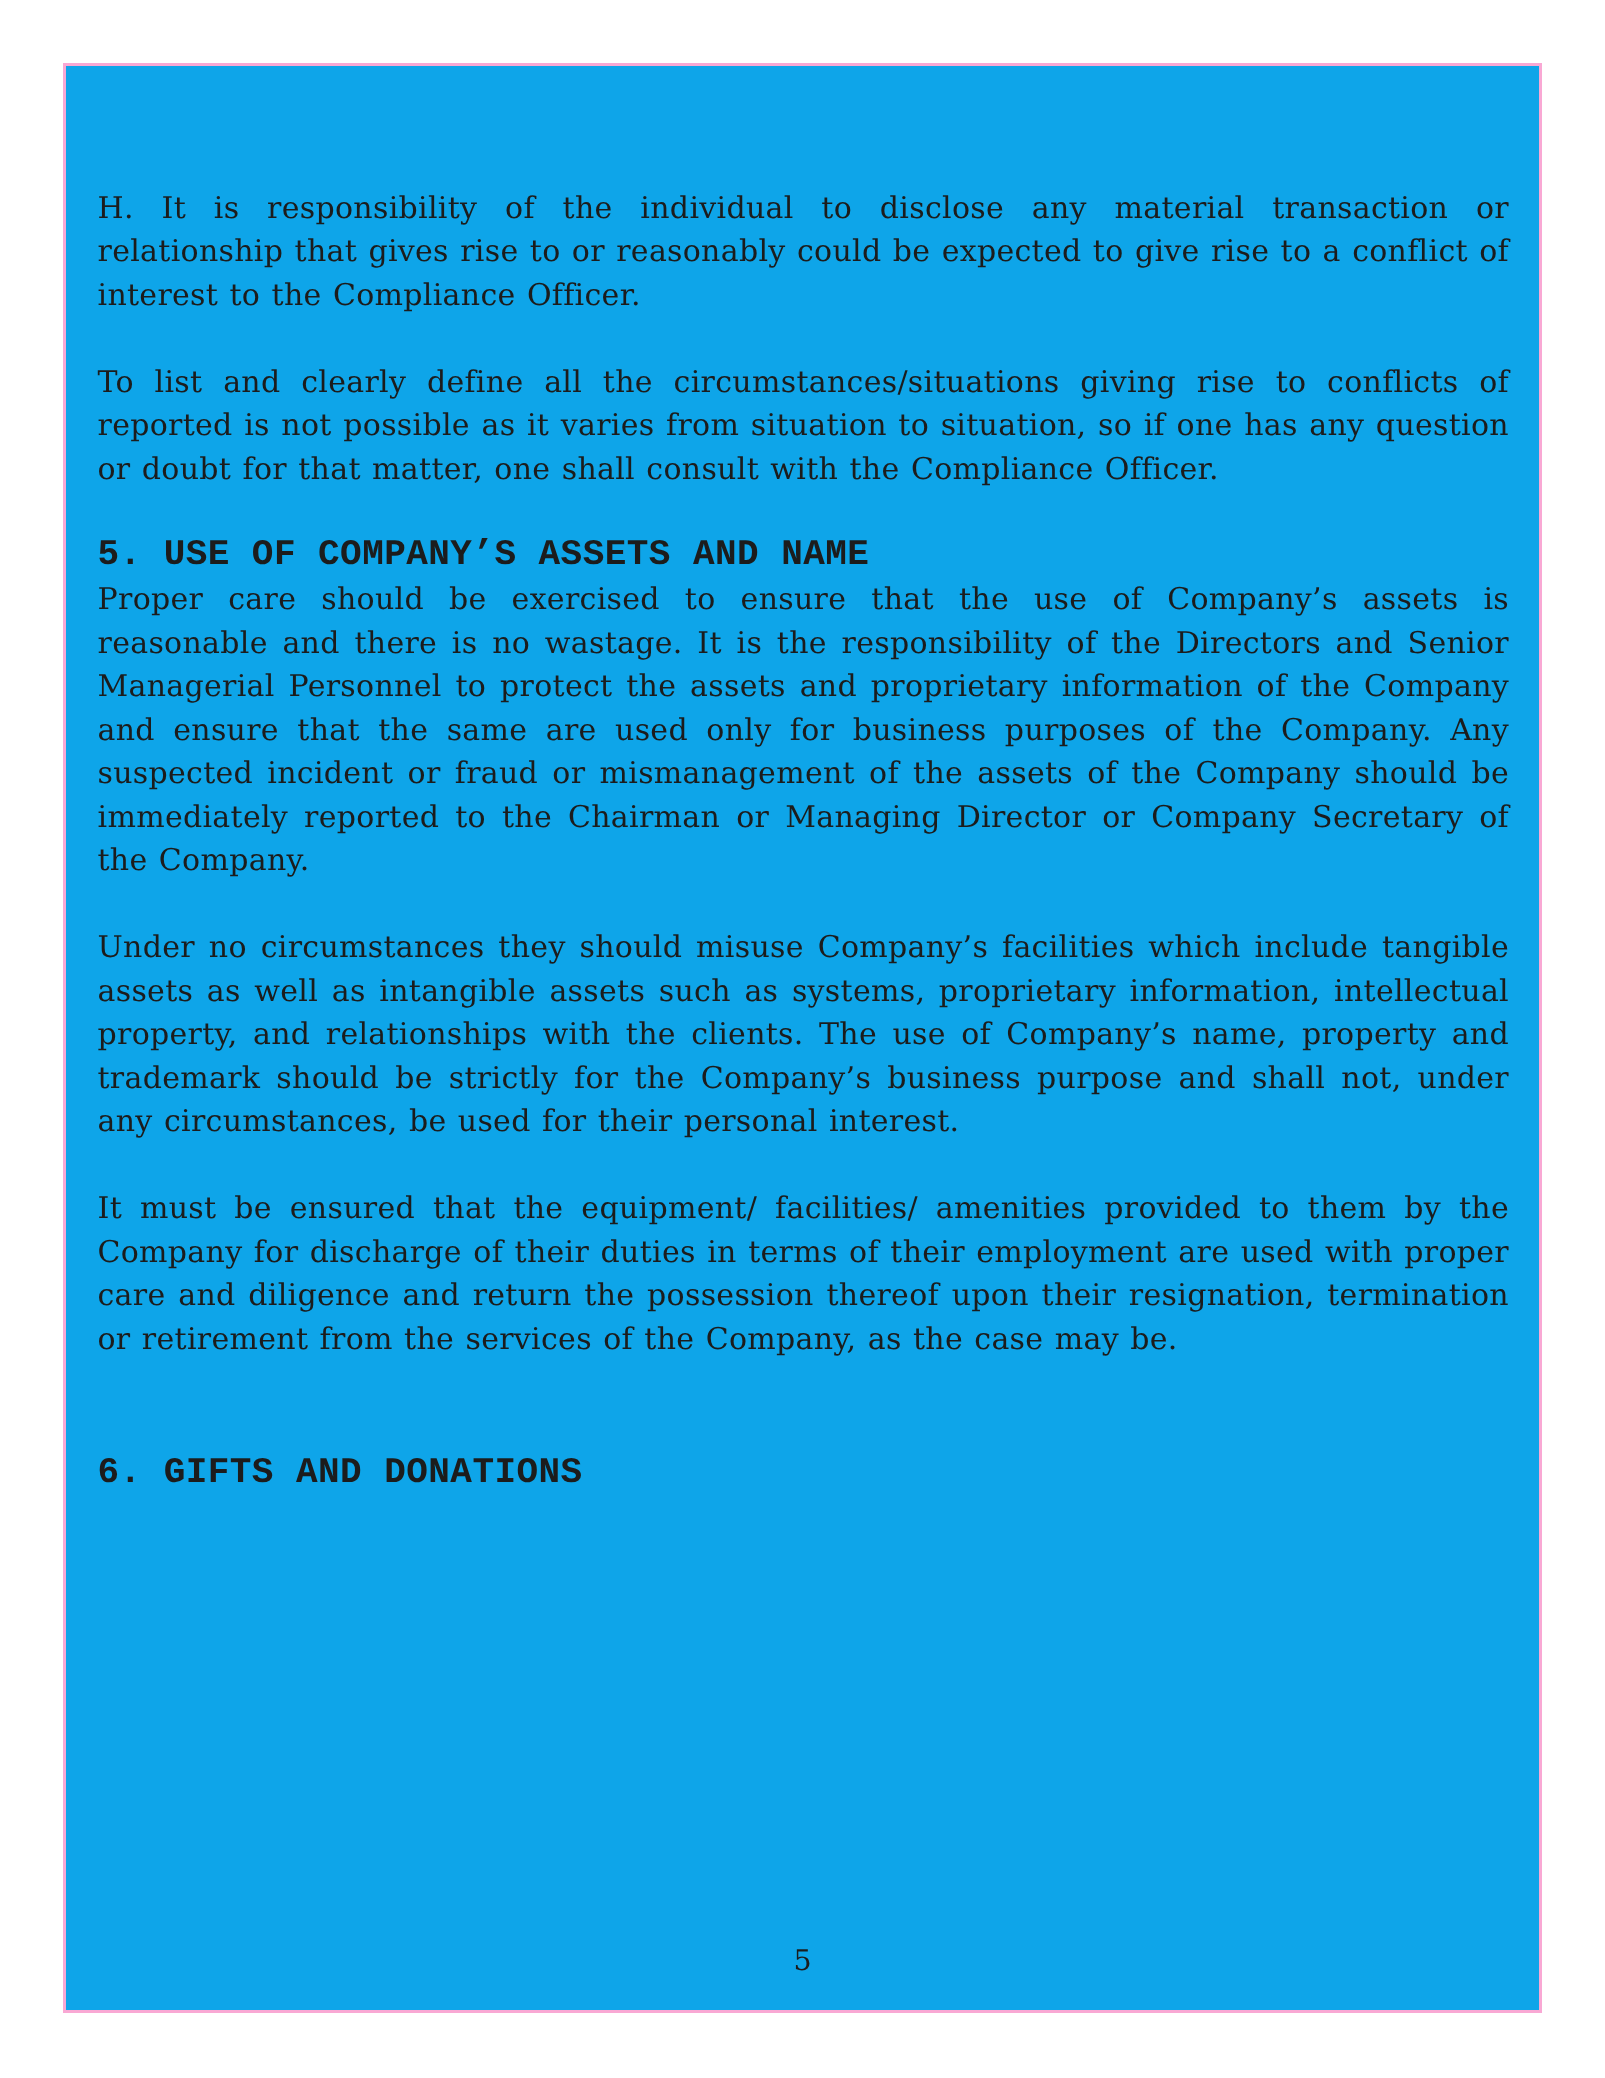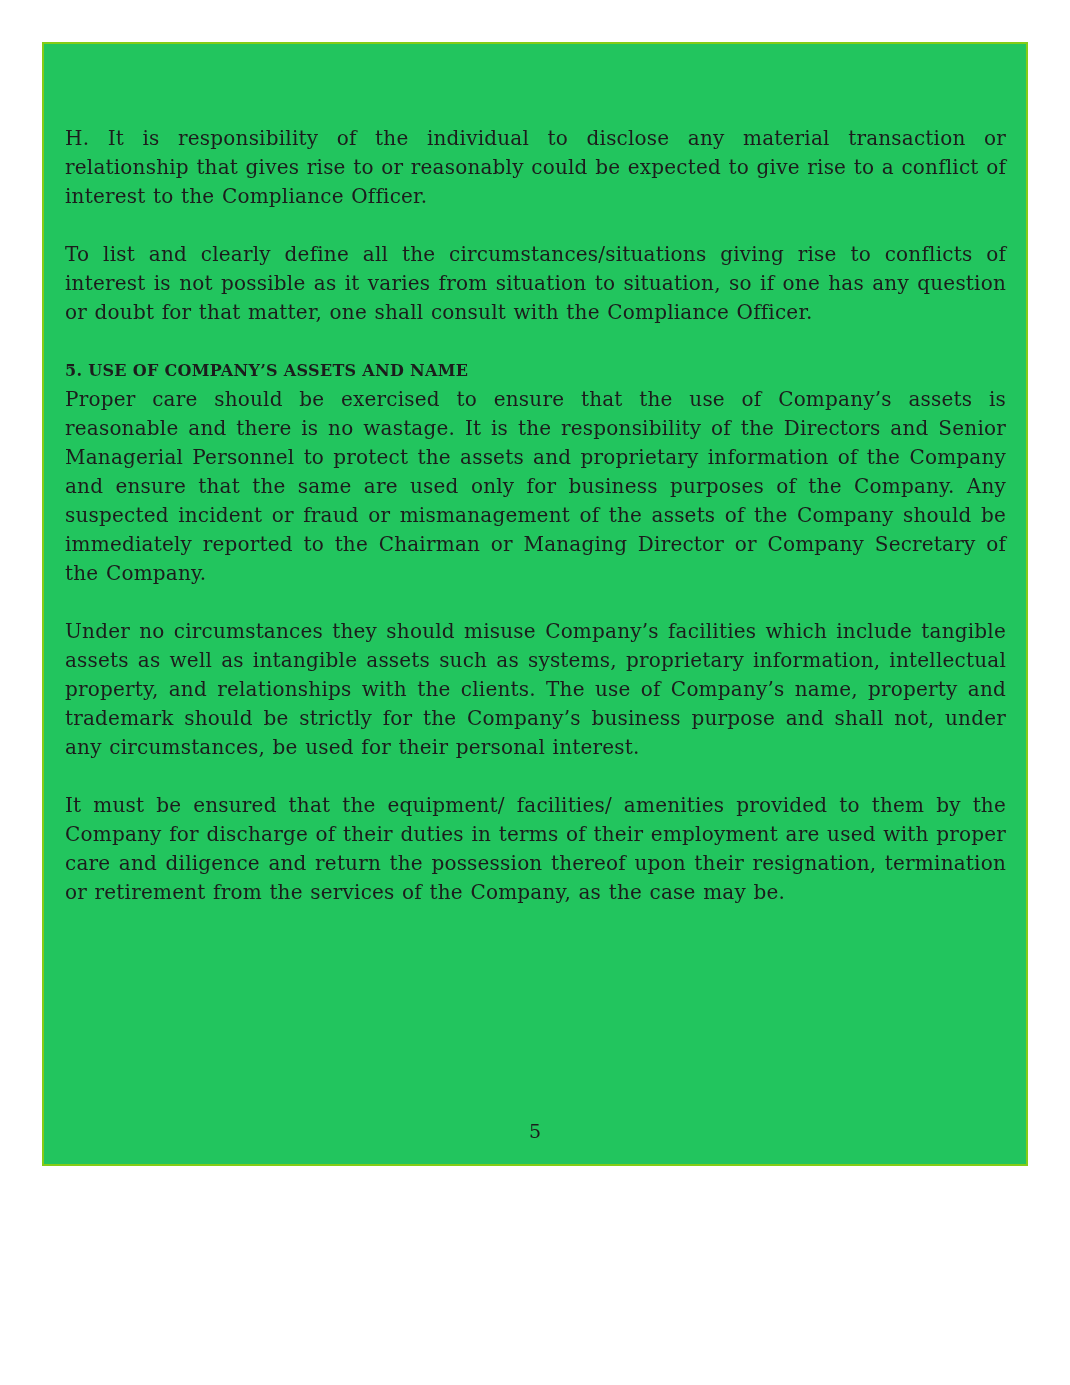--- a/index.html
+++ b/index.html
@@ -12,62 +12,64 @@
     height: 1385px;
     position: relative;
     font-family: "DejaVu Serif", serif;
     color: #1c1c1c;
   }
   .page-frame {
     position: absolute;
     left: 42px;
     top: 42px;
     width: 986px;
-    height: 1124px;
-    border: 2px solid #84cc16;
+    height: 1300px;
+    border: 2px solid #f9a8d4;
     box-sizing: border-box;
-    background: #22c55e;
+    background: #0ea5e9;
   }
   .page-content {
     padding: 80px 20px 0 21px;
   }
   .body-para {
     margin: 0 0 29px 0;
     font-size: 20px;
     line-height: 29px;
     text-align: justify;
     letter-spacing: 0.2px;
     word-spacing: 1px;
   }
   .section-heading {
     margin: 0;
-    font-size: 16px;
+    font-size: 24px;
     line-height: 29px;
     font-weight: bold;
     letter-spacing: 0.3px;
+    font-family: Liberation Mono, monospace;
   }
   .section-heading.gifts {
     margin-top: 61px;
   }
   .page-number {
     position: absolute;
     left: 0;
     right: 0;
     bottom: 22px;
     text-align: center;
     font-size: 19px;
     line-height: 22px;
   }
 </style>
 </head>
 <body>
 
 <div class="page-frame">
   <div class="page-content">
     <p class="body-para">H. It is responsibility of the individual to disclose any material transaction or relationship that gives rise to or reasonably could be expected to give rise to a conflict of interest to the Compliance Officer.</p>
-    <p class="body-para">To list and clearly define all the circumstances/situations giving rise to conflicts of interest is not possible as it varies from situation to situation, so if one has any question or doubt for that matter, one shall consult with the Compliance Officer.</p>
+    <p class="body-para">To list and clearly define all the circumstances/situations giving rise to conflicts of reported is not possible as it varies from situation to situation, so if one has any question or doubt for that matter, one shall consult with the Compliance Officer.</p>
     <h2 class="section-heading">5. USE OF COMPANY’S ASSETS AND NAME</h2>
     <p class="body-para">Proper care should be exercised to ensure that the use of Company’s assets is reasonable and there is no wastage. It is the responsibility of the Directors and Senior Managerial Personnel to protect the assets and proprietary information of the Company and ensure that the same are used only for business purposes of the Company. Any suspected incident or fraud or mismanagement of the assets of the Company should be immediately reported to the Chairman or Managing Director or Company Secretary of the Company.</p>
     <p class="body-para">Under no circumstances they should misuse Company’s facilities which include tangible assets as well as intangible assets such as systems, proprietary information, intellectual property, and relationships with the clients. The use of Company’s name, property and trademark should be strictly for the Company’s business purpose and shall not, under any circumstances, be used for their personal interest.</p>
     <p class="body-para">It must be ensured that the equipment/ facilities/ amenities provided to them by the Company for discharge of their duties in terms of their employment are used with proper care and diligence and return the possession thereof upon their resignation, termination or retirement from the services of the Company, as the case may be.</p>
+    <h2 class="section-heading gifts">6. GIFTS AND DONATIONS</h2>
   </div>
   <div class="page-number">5</div>
 </div>
 
 </body></html>

